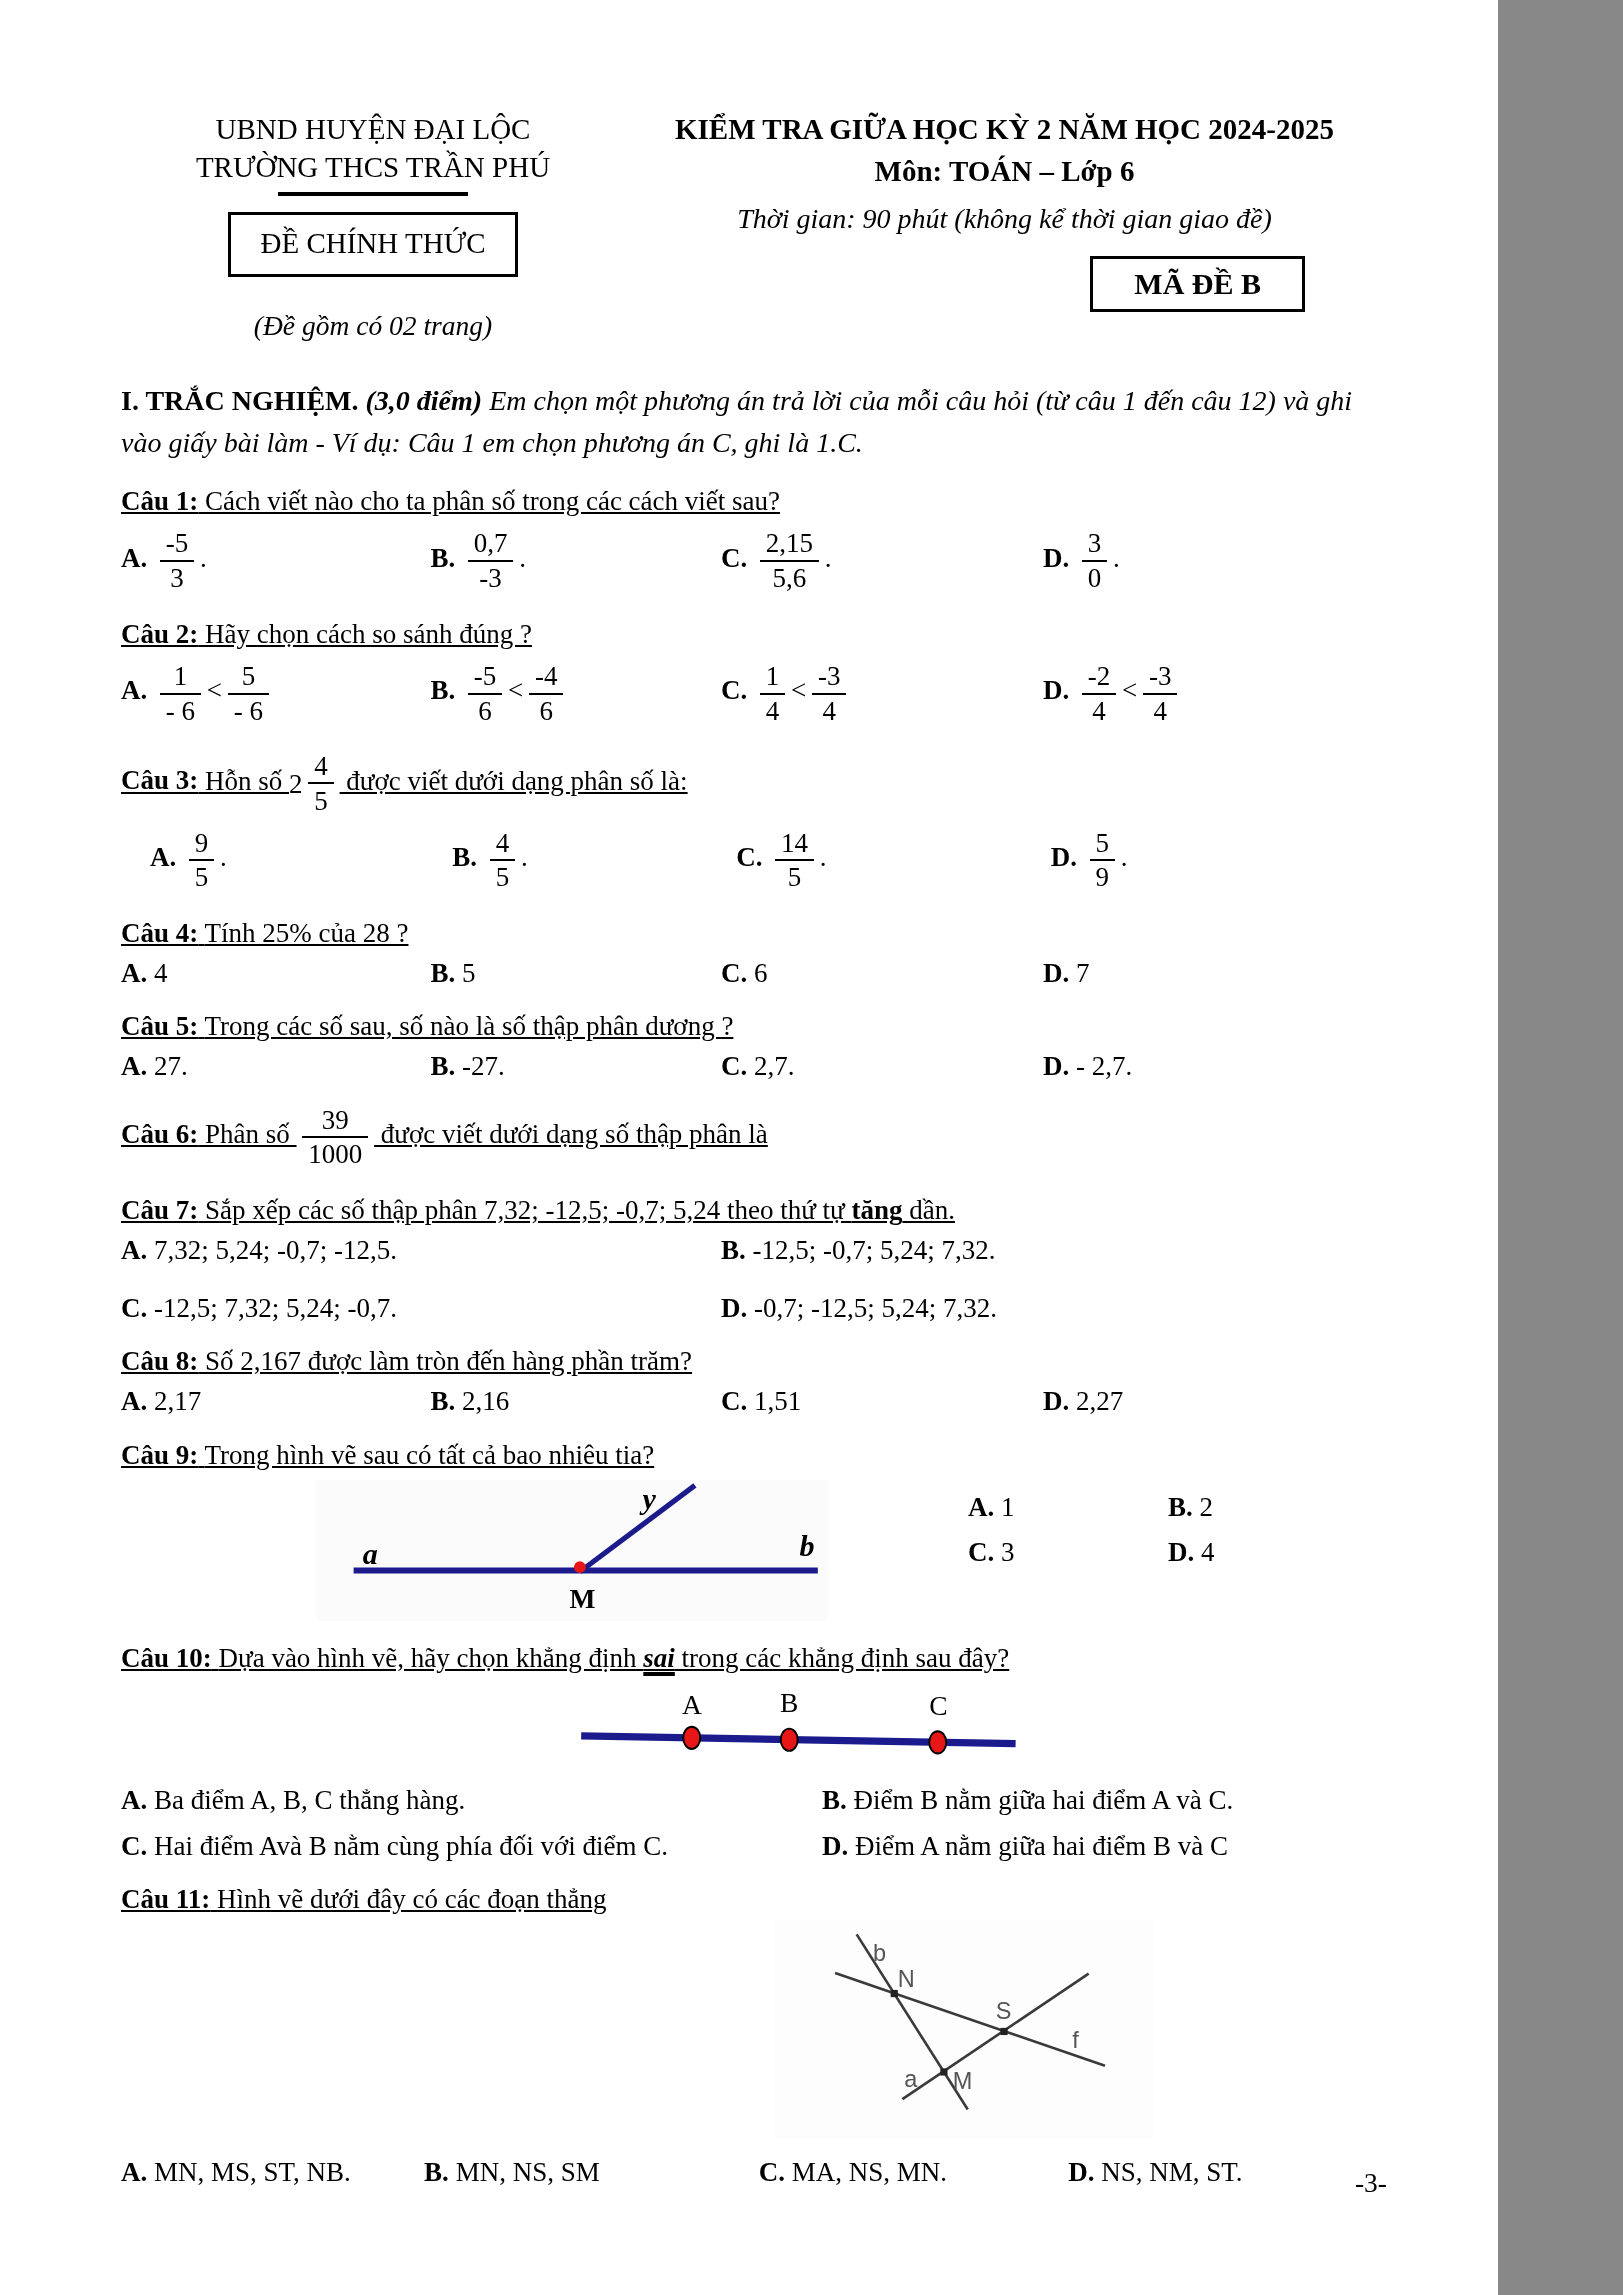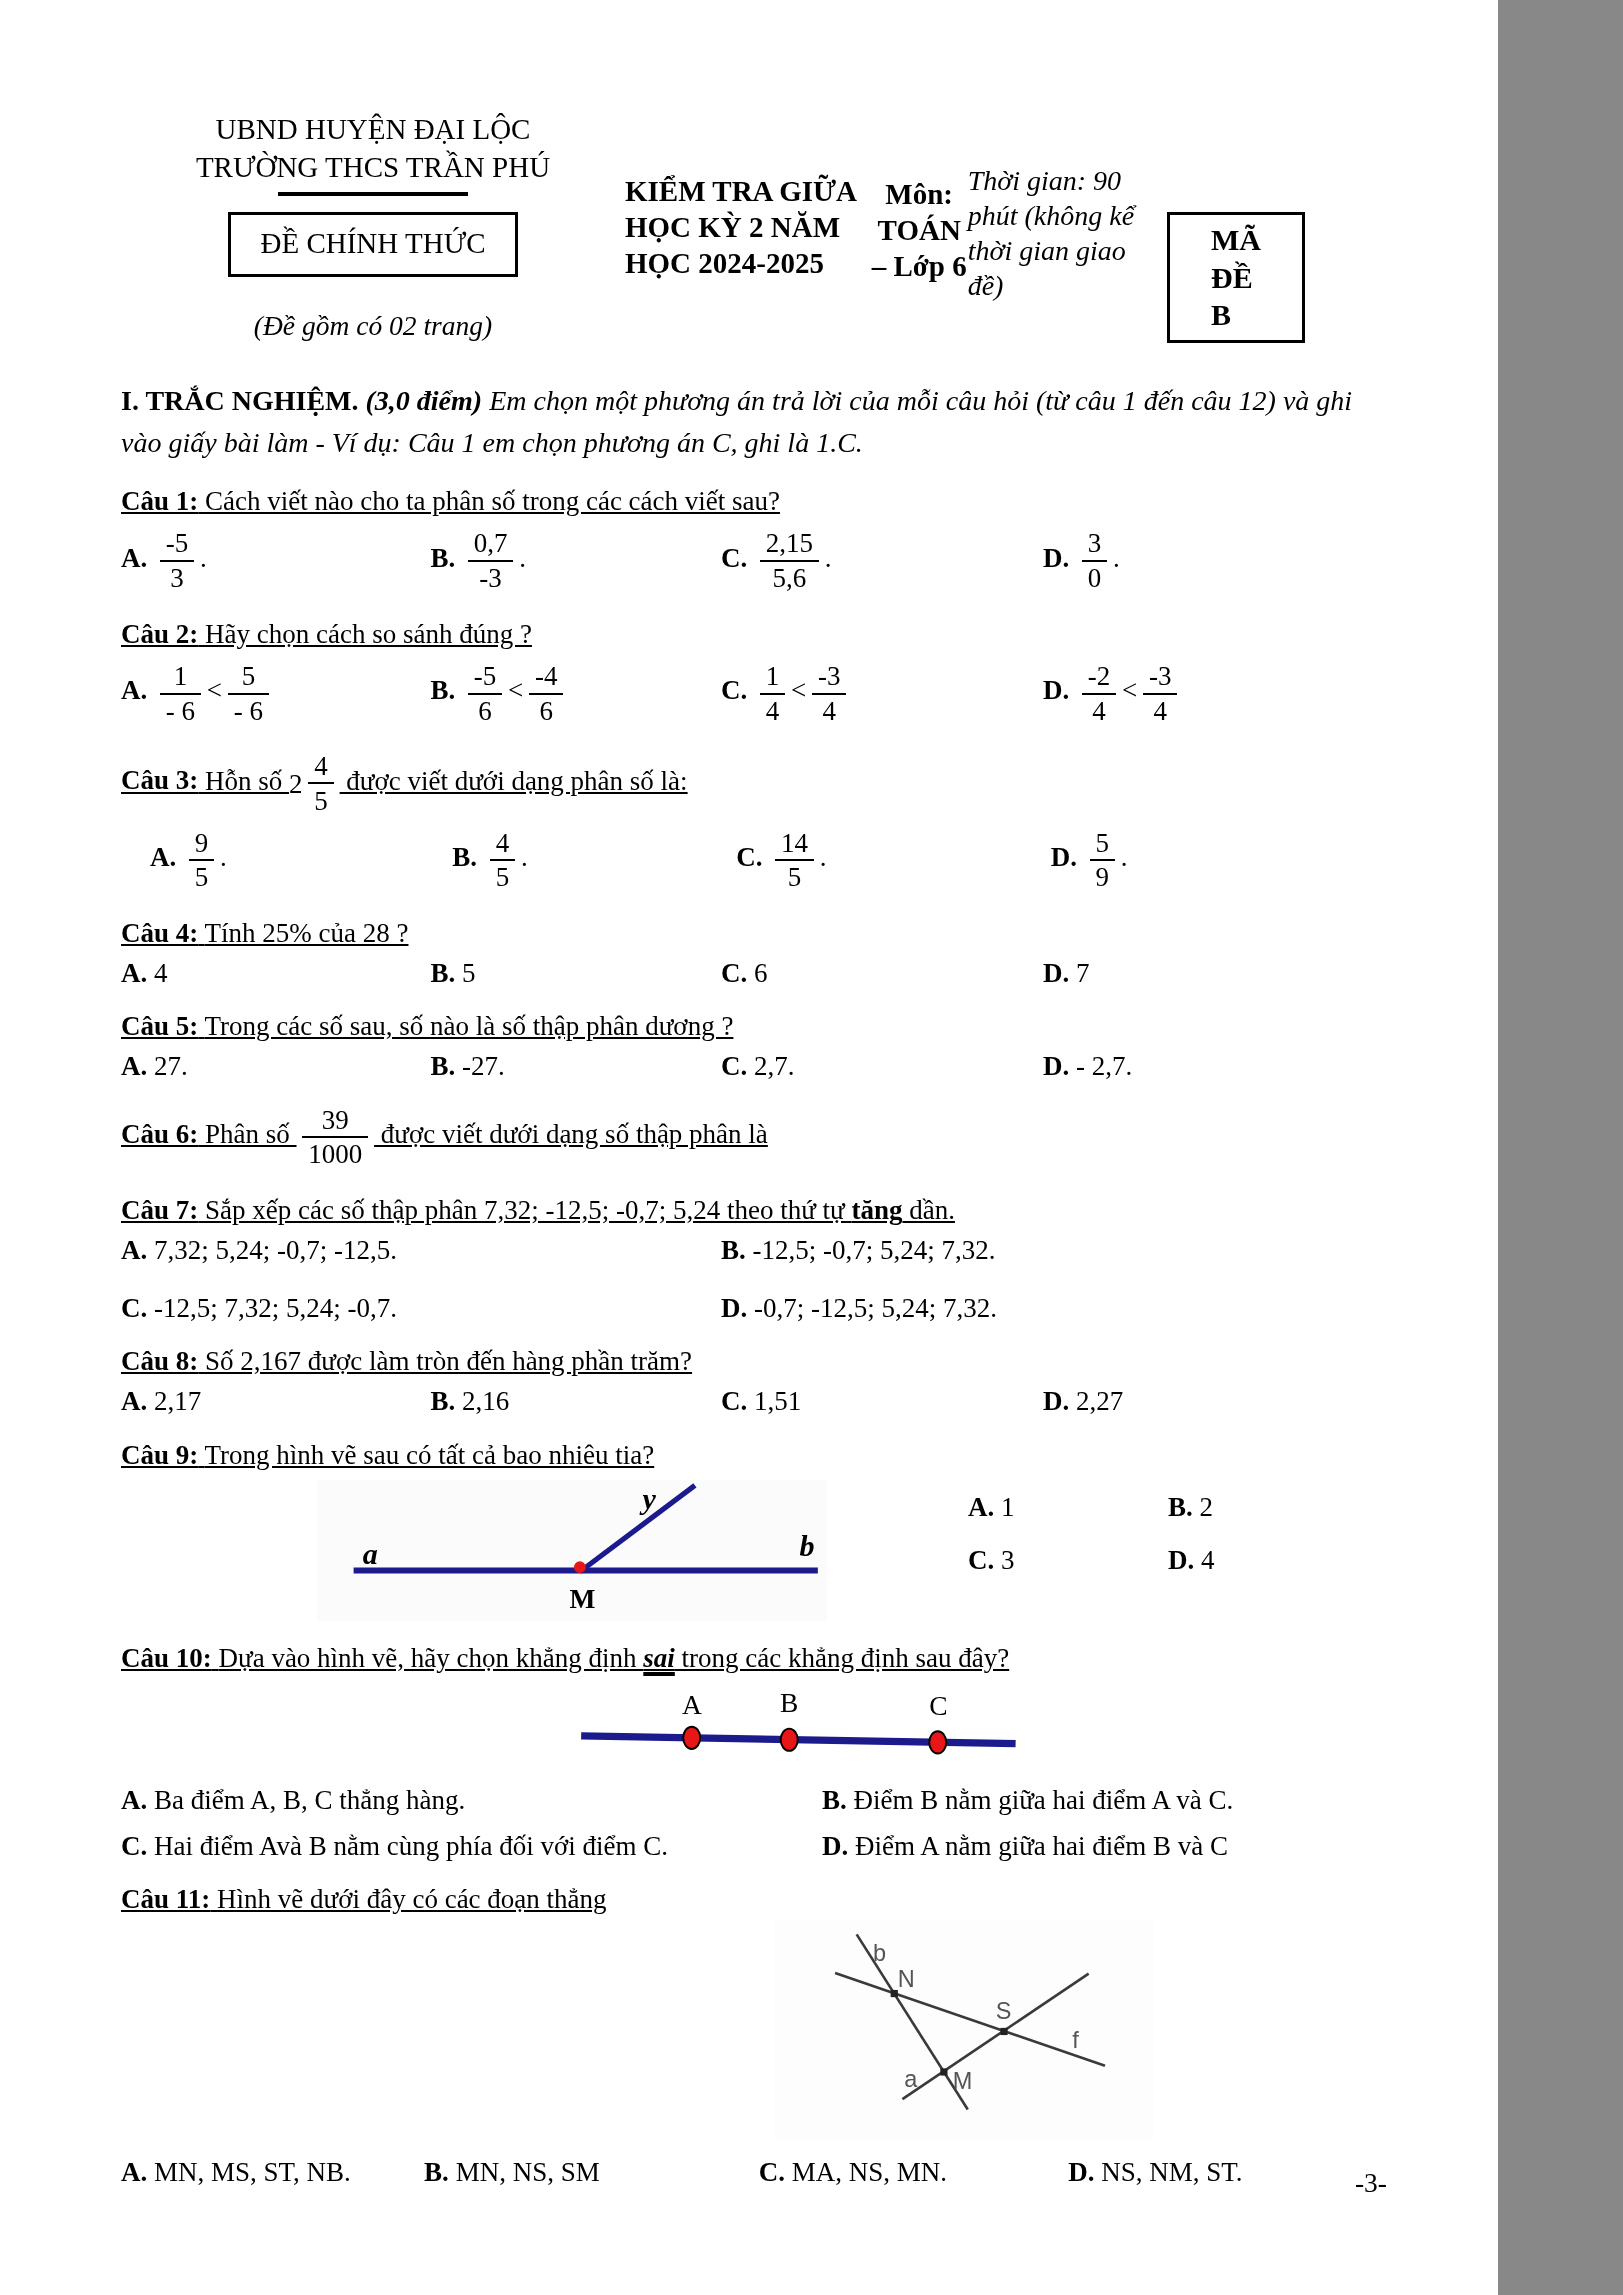--- a/index.html
+++ b/index.html
@@ -15,21 +15,21 @@
   }
   .b{font-weight:bold;}
   .bi{font-weight:bold;font-style:italic;}
 
   
   .header{display:flex;}
   .hdr-left{width:504px;text-align:center;font-size:29px;line-height:1.3;}
   .org-rule{width:190px;height:4.6px;background:#000;margin:5.2px auto 15.7px;}
   .official-box{display:inline-block;border:3.3px solid #000;padding:10.5px 30px;font-size:29px;}
   .pages-note{margin-top:31px;font-style:italic;font-size:27.5px;}
-  .hdr-right{flex:1;display:flex;flex-direction:row;align-items:center;font-size:29px;line-height:1.25;}
+  .hdr-right{flex:1;display:flex;flex-direction:column;align-items:center;font-size:29px;line-height:1.25;}
   .title{font-weight:bold;}
   .subject{font-weight:bold;margin-top:6px;text-align:center;}
   .duration{font-style:italic;margin-top:11.8px;font-size:28px;}
   .code-box{display:inline-block;border:3.3px solid #000;padding:6.5px 41px;font-weight:bold;align-self:flex-end;margin:19.6px 79px 0 0;font-size:30px;}
 
   
   .intro{margin:37px 0 5.2px;font-size:28px;line-height:1.48;}
   .intro .inst{font-style:italic;}
 
   
@@ -50,21 +50,21 @@
 
   
   .frac{display:inline-flex;flex-direction:column;text-align:center;vertical-align:middle;line-height:1.12;margin:2.6px 5.9px;}
   .frac .num{padding:0 5.9px 1.3px;border-bottom:2.3px solid #000;}
   .frac .den{padding:1.3px 5.9px 0;}
   .whole{vertical-align:middle;}
 
   
   .fig9row{display:flex;align-items:flex-start;margin-top:6.5px;}
   .fig9{margin-left:196px;background:#fbfbfb;}
-  .q9opts{display:grid;grid-template-columns:200px 144px;row-gap:22px;margin:11.8px 0 0 141px;}
+  .q9opts{display:grid;grid-template-columns:200px 144px;row-gap:14px;margin:11.8px 0 0 141px;}
   .fig10{margin:9.2px 0 3.9px 451px;}
   .fig11{margin:2.6px 0 3.9px 654px;background:#fdfdfd;}
   svg text{font-family:"Liberation Serif", serif;}
   .figlab-sans{font-family:"Liberation Sans", sans-serif;}
 
   .pageno{position:absolute;right:111px;top:2167px;font-size:27.5px;}
 </style>
 </head>
 <body>
 

